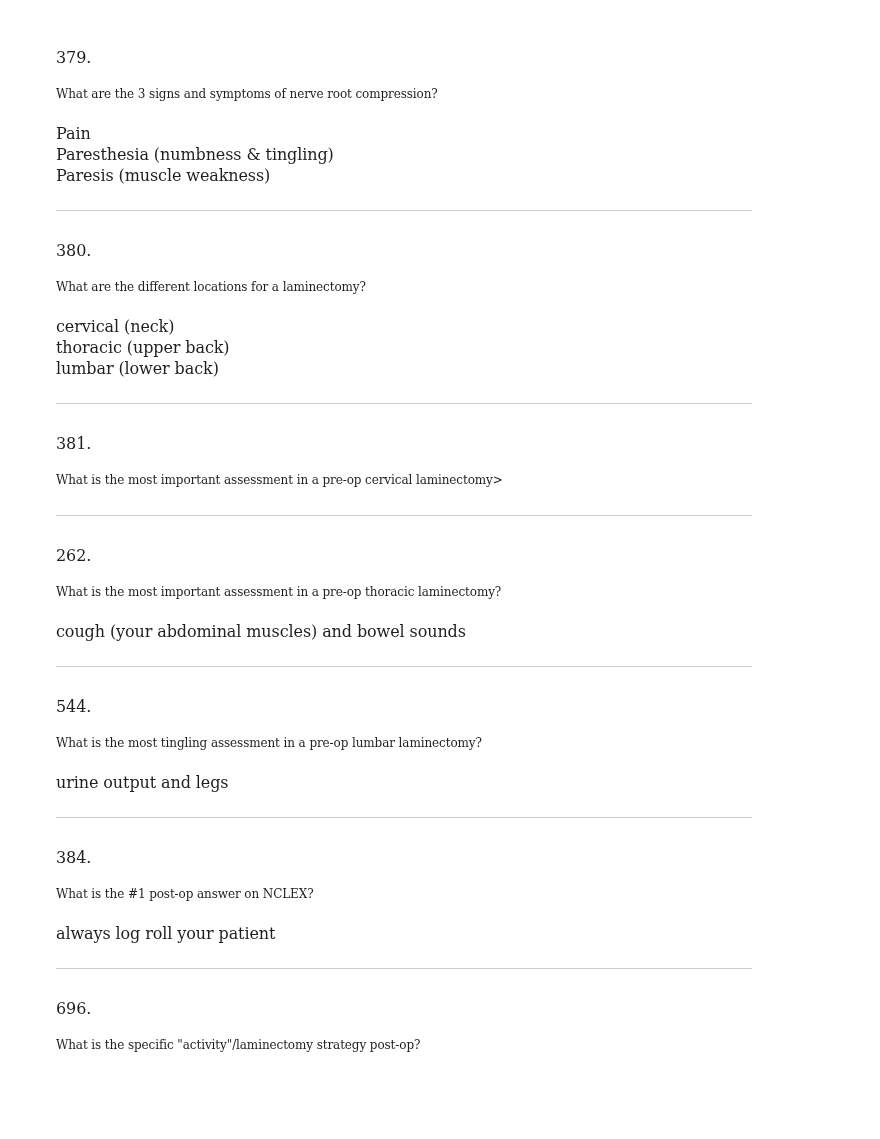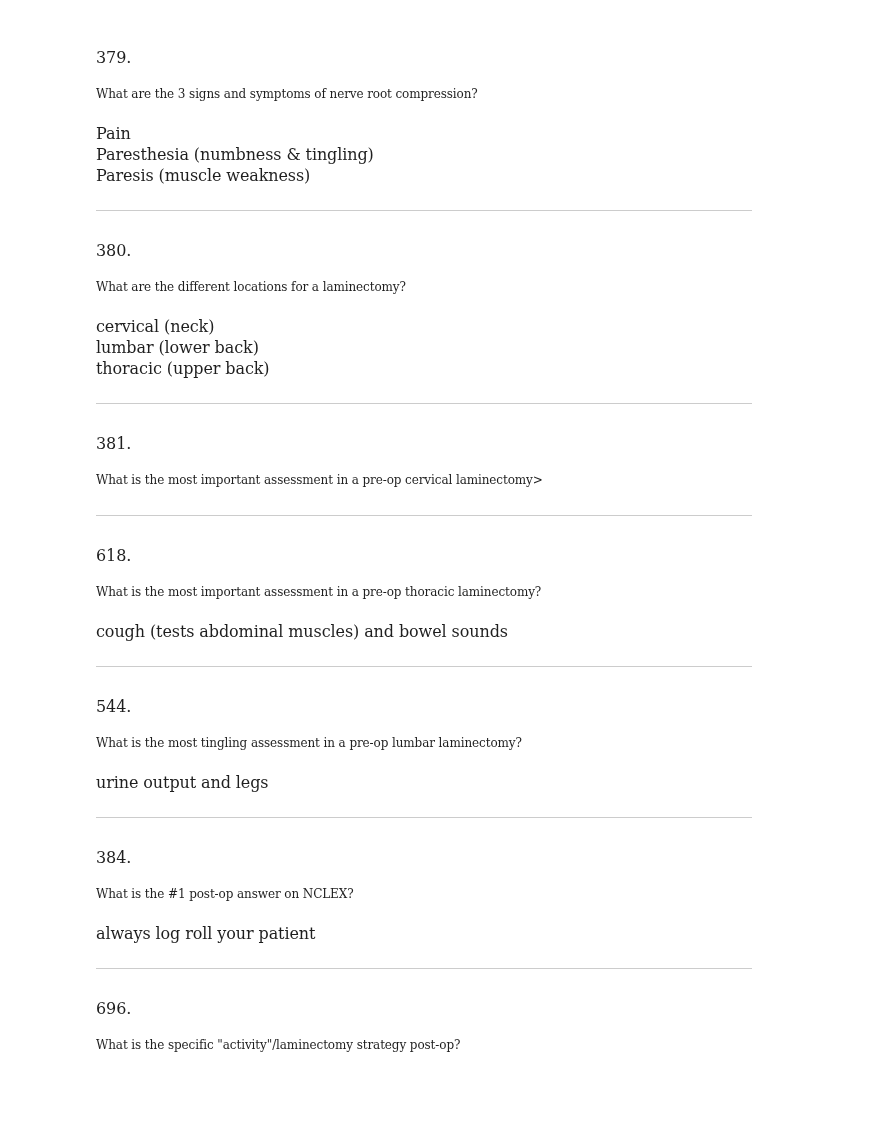--- a/index.html
+++ b/index.html
@@ -16,21 +16,21 @@
   body {
     width: 880px;
     height: 1139px;
     overflow: hidden;
     font-family: "DejaVu Serif", serif;
     color: var(--text);
   }
   .page {
     width: 880px;
     height: 1139px;
-    padding: 47px 128px 0 96px;
+    padding: 47px 128px 0 56px;
     background: var(--bg);
   }
   .card { display: block; }
   .card-number {
     font-size: 16px;
     line-height: 21px;
     letter-spacing: -0.1px;
     white-space: nowrap;
   }
   .card-question {
@@ -71,37 +71,37 @@
       <div class="answer-line">Paresis (muscle weakness)</div>
     </div>
     <hr class="divider">
   </section>
 
   <section class="card">
     <div class="card-number">380.</div>
     <div class="card-question">What are the different locations for a laminectomy?</div>
     <div class="card-answer">
       <div class="answer-line">cervical (neck)</div>
+      <div class="answer-line">thoracic (upper back)</div>
       <div class="answer-line">lumbar (lower back)</div>
-      <div class="answer-line">thoracic (upper back)</div>
     </div>
     <hr class="divider">
   </section>
 
   <section class="card">
     <div class="card-number">381.</div>
     <div class="card-question">What is the most important assessment in a pre-op cervical laminectomy&gt;</div>
     <hr class="divider">
   </section>
 
   <section class="card">
-    <div class="card-number">618.</div>
+    <div class="card-number">262.</div>
     <div class="card-question">What is the most important assessment in a pre-op thoracic laminectomy?</div>
     <div class="card-answer">
-      <div class="answer-line">cough (tests abdominal muscles) and bowel sounds</div>
+      <div class="answer-line">cough (your abdominal muscles) and bowel sounds</div>
     </div>
     <hr class="divider">
   </section>
 
   <section class="card">
     <div class="card-number">544.</div>
     <div class="card-question">What is the most tingling assessment in a pre-op lumbar laminectomy?</div>
     <div class="card-answer">
       <div class="answer-line">urine output and legs</div>
     </div>

